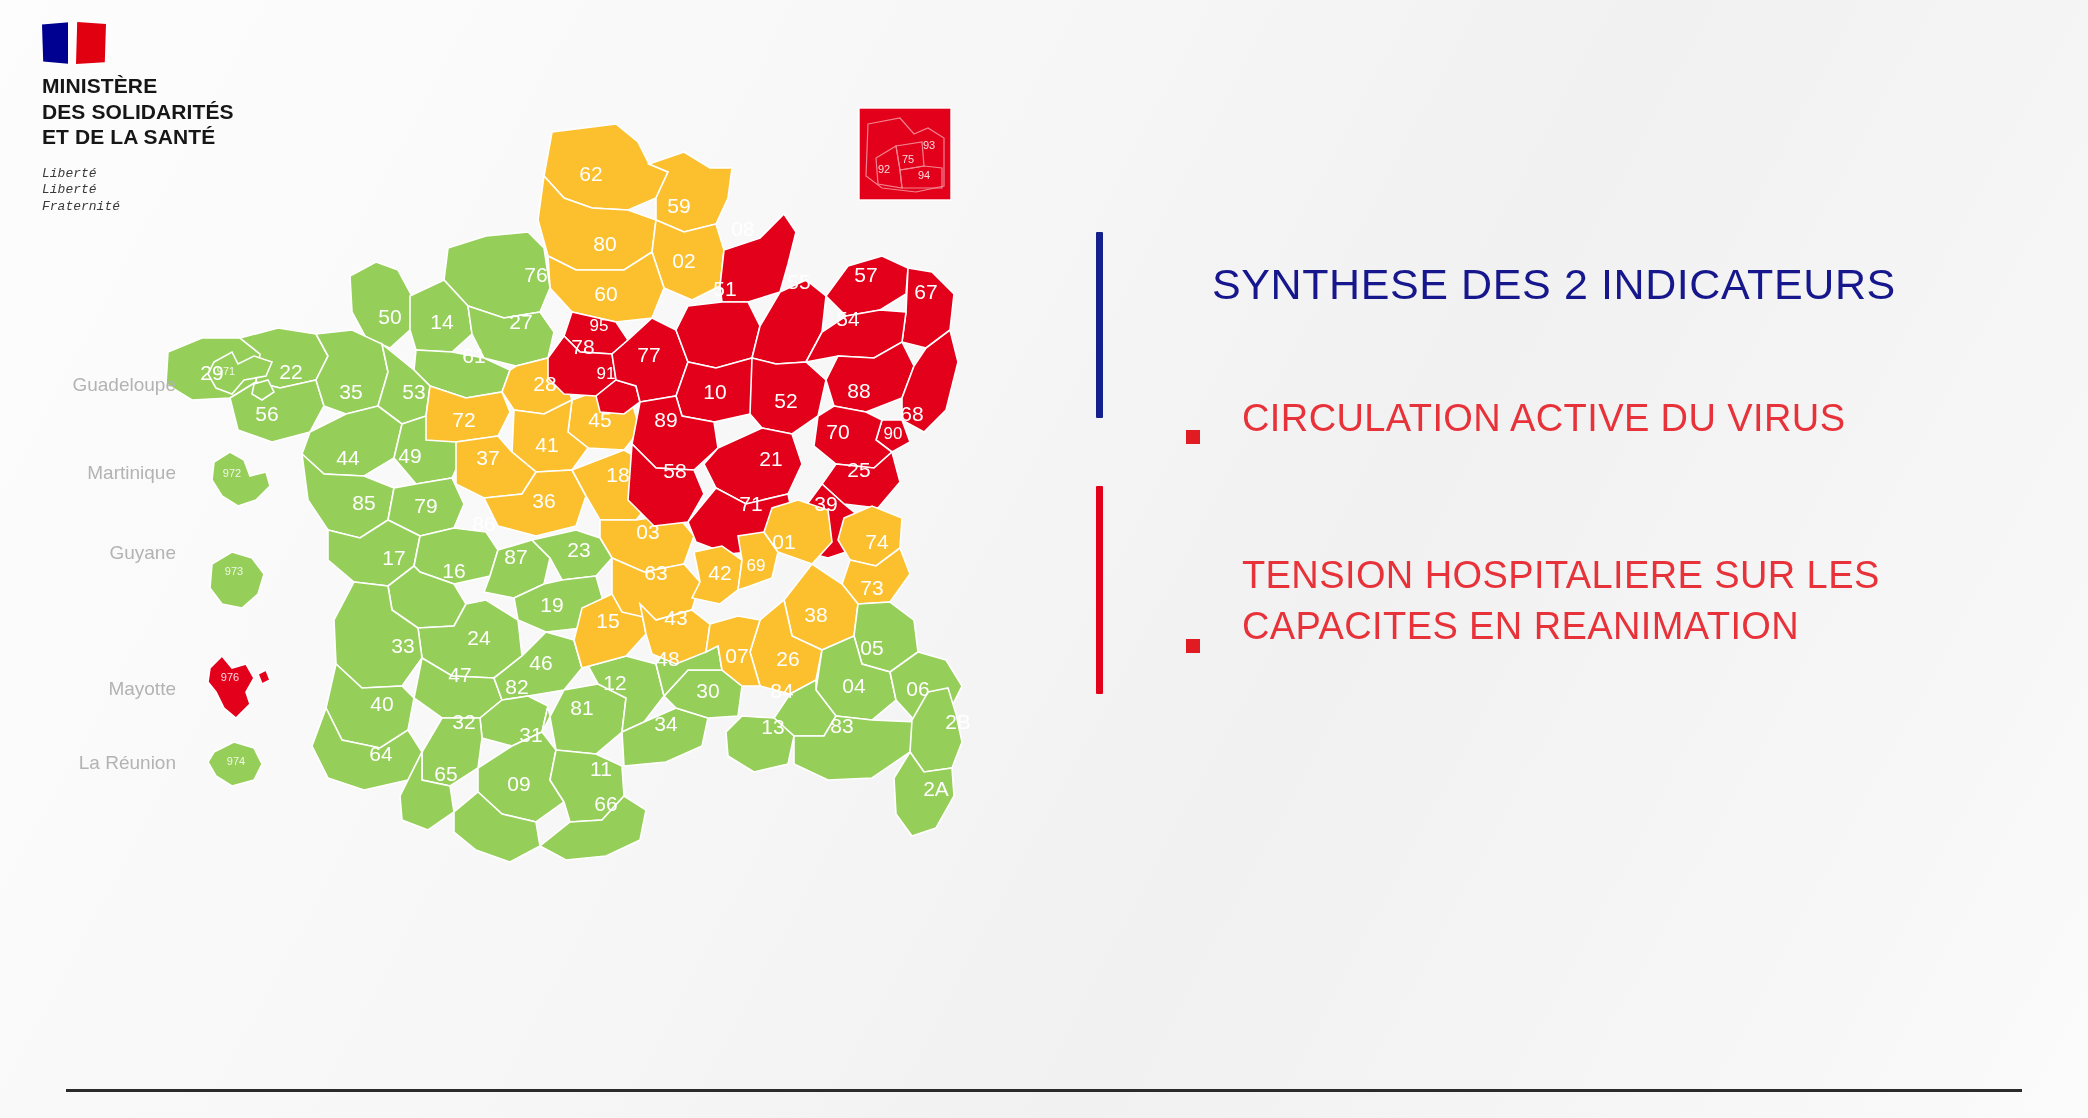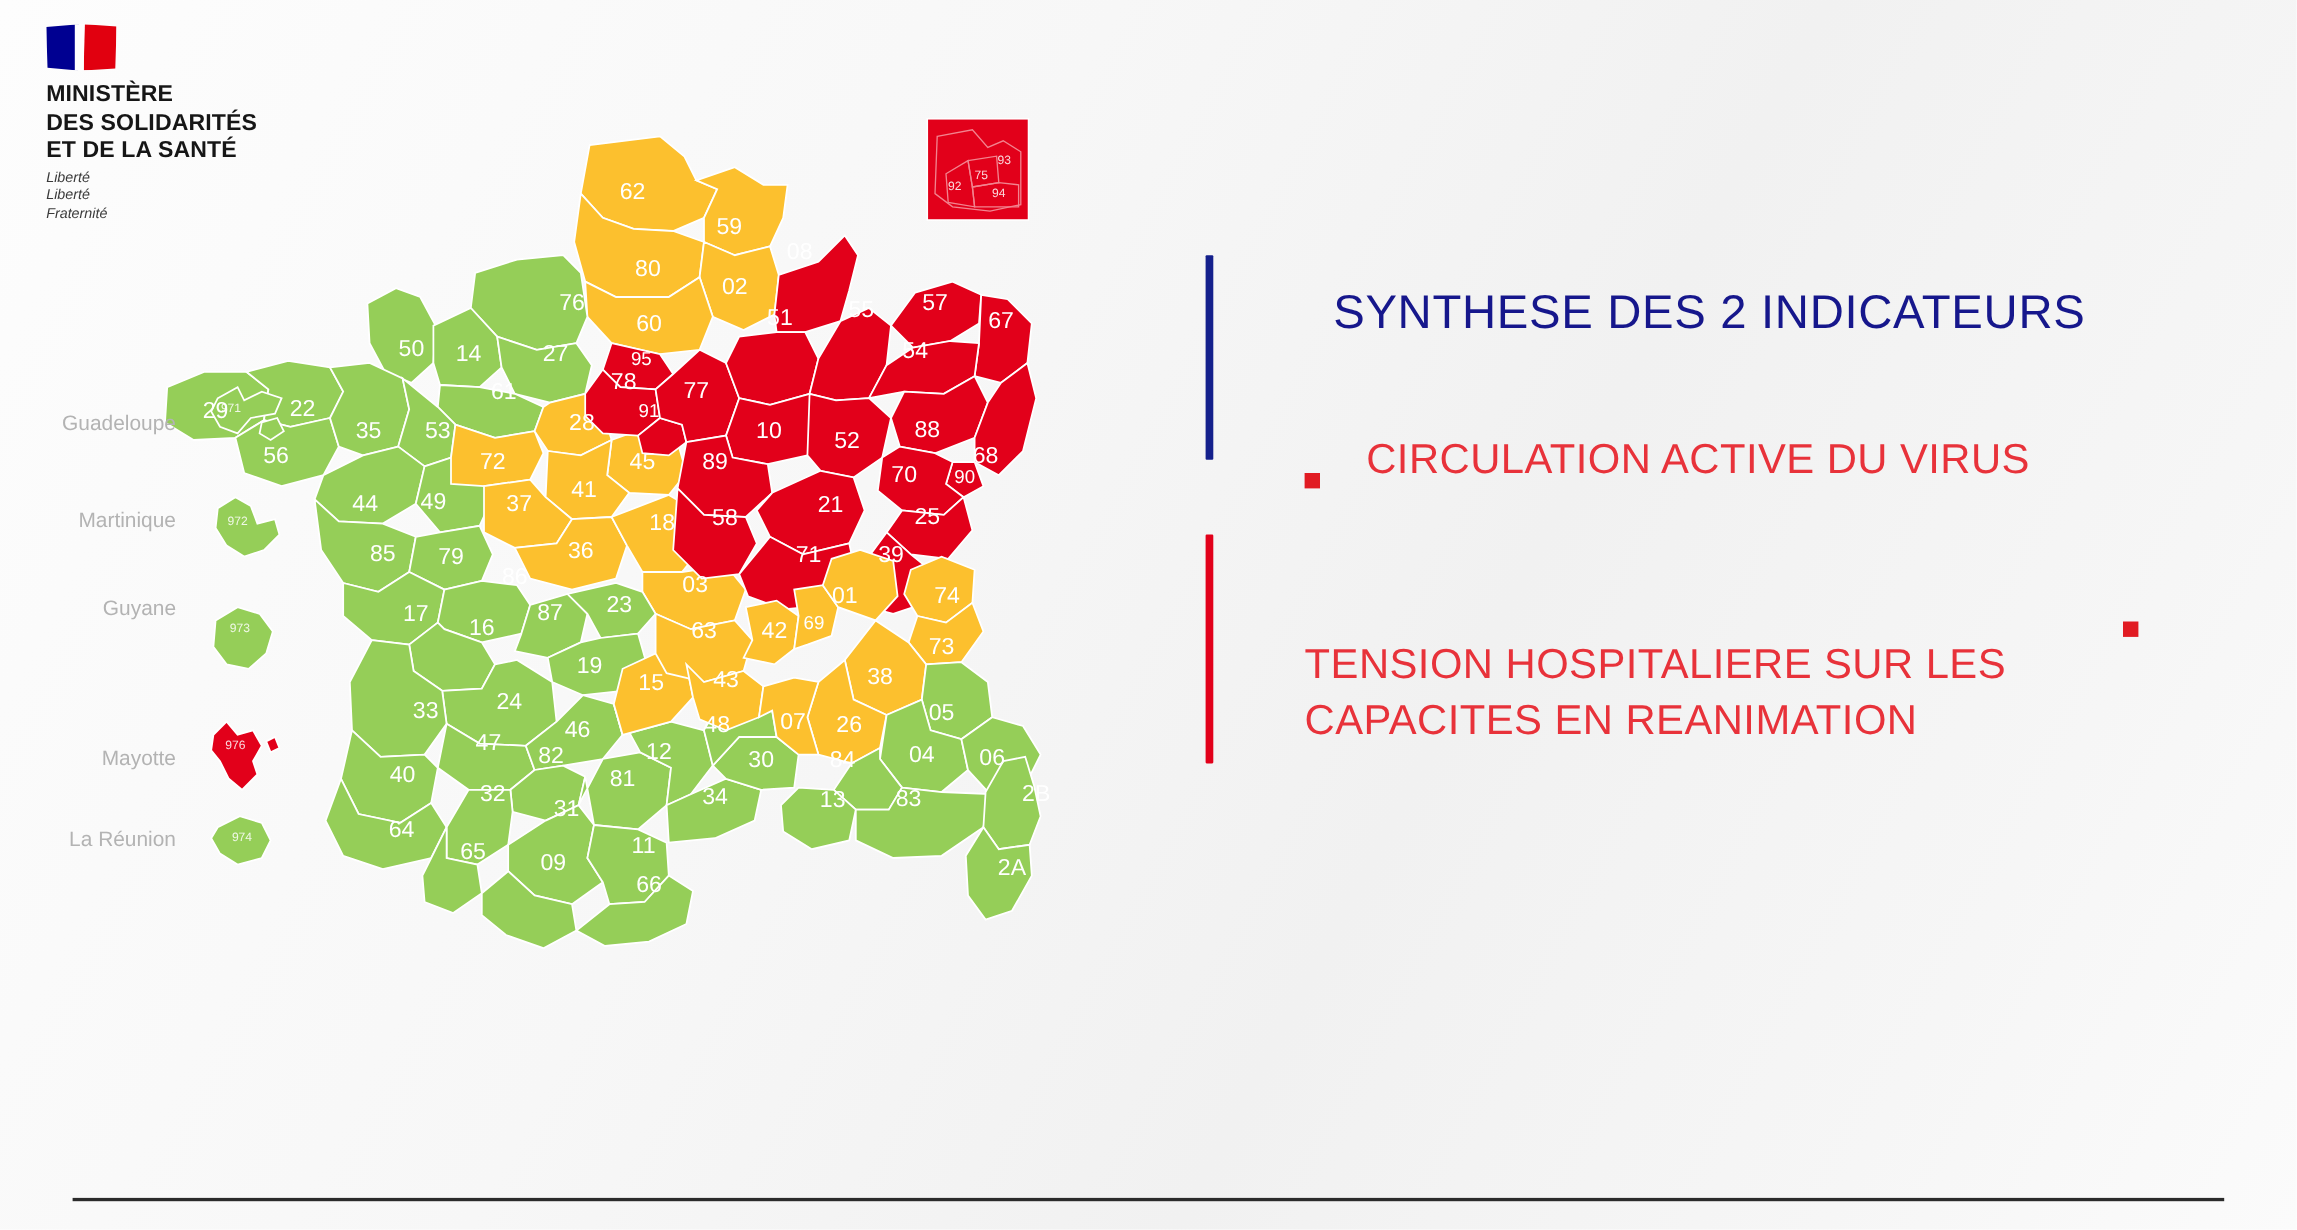--- a/index.html
+++ b/index.html
@@ -55,32 +55,32 @@
   }
   .logo-line {
     font-weight: bold;
     font-size: 21px;
     letter-spacing: 0.1px;
     line-height: 1.22;
     color: #161616;
     white-space: nowrap;
   }
   .devise {
-    margin-top: 3px;
-    font-family: Liberation Sans, sans-serif;
+    margin-top: 16px;
+    font-family: Liberation Mono, monospace;
     font-style: italic;
     font-size: 13px;
     line-height: 1.27;
     color: #3a3a3a;
   }
 
   
   .map-area {
     position: absolute;
-    left: 0;
+    left: 16px;
     top: 80px;
     width: 1060px;
     height: 940px;
   }
   .map-svg { display: block; width: 1060px; height: 940px; }
 
   .dept-label {
     font-family: "Liberation Sans", sans-serif;
     font-size: 21px;
     fill: #ffffff;
@@ -131,21 +131,21 @@
     letter-spacing: 0.6px;
     color: #16178c;
     white-space: nowrap;
   }
   .bullet-row {
     position: absolute;
     display: flex;
     align-items: flex-end;
   }
   .bullet-row.r1 { left: 96px; top: 183px; }
-  .bullet-row.r2 { left: 96px; top: 340px; flex-direction: column; }
+  .bullet-row.r2 { left: 96px; top: 340px; }
   .bullet-sq {
     width: 14px; height: 14px;
     background: #e11b22;
     margin-top: 15px;
     margin-right: 42px;
     flex: 0 0 auto;
   }
   .bullet-text {
     font-size: 38px;
     font-weight: 500;

